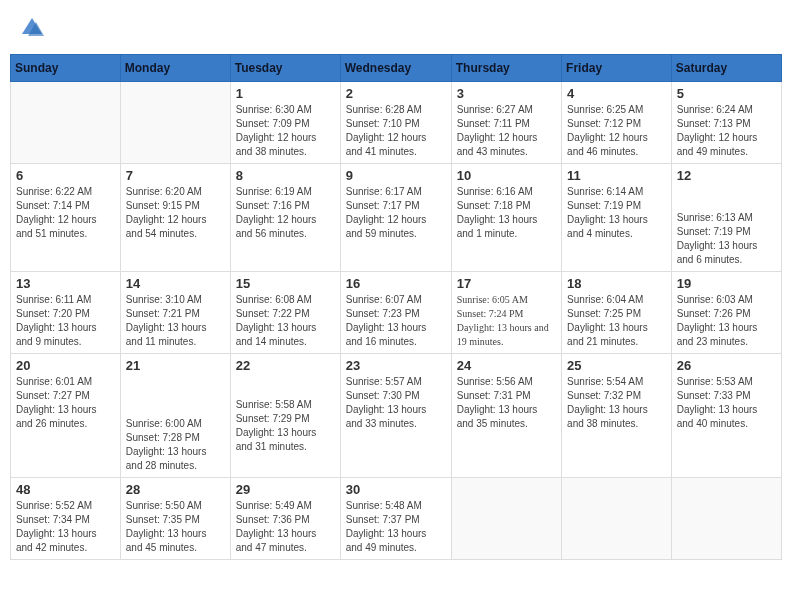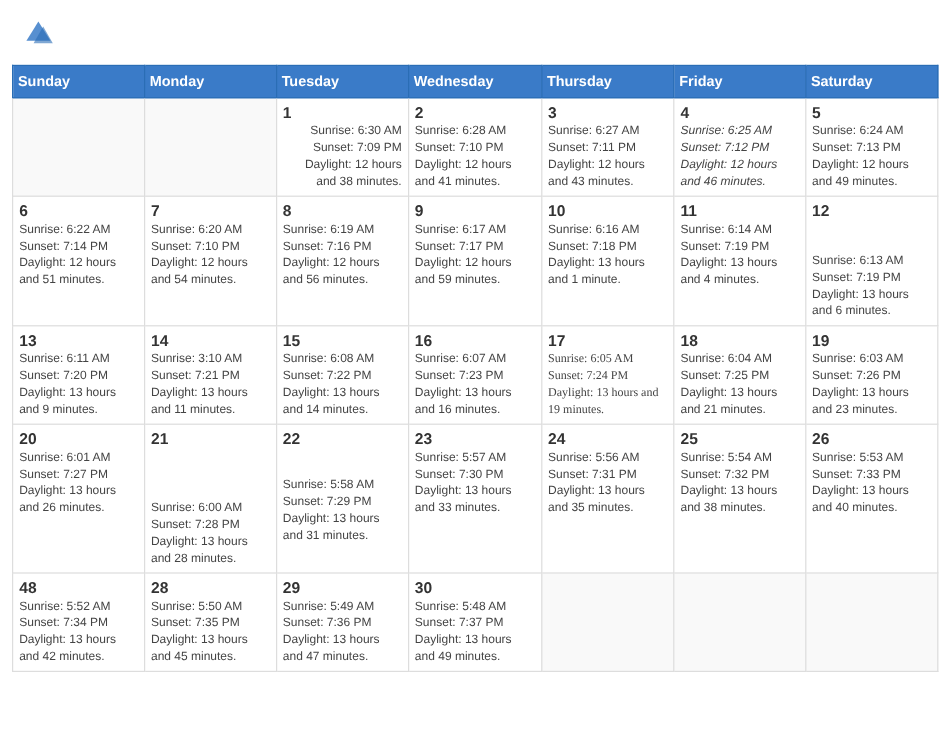--- a/index.html
+++ b/index.html
@@ -54,21 +54,21 @@
       color: #555;
     }
     table {
       width: 100%;
       border-collapse: collapse;
     }
     thead tr {
       background-color: #3a7bc8;
     }
     thead th {
-      color: #ffffff;
+      color: #0f172a;
       font-size: 12px;
       font-weight: bold;
       padding: 6px 4px;
       text-align: left;
       border: 1px solid #2a6db5;
     }
     tbody tr {
       border-bottom: 1px solid #ccc;
     }
     tbody td {
@@ -129,60 +129,60 @@
         <th>Friday</th>
         <th>Saturday</th>
       </tr>
   </thead>
   <tbody id="calendar-body">
   <tr>
         <td class="empty"></td>
         <td class="empty"></td>
         <td>
           <span class="day-number">1</span>
-          <div class="day-info" style="white-space: pre-line; text-align: right;">Sunrise: 6:30 AM
+          <div class="day-info" style="white-space: pre-line;">Sunrise: 6:30 AM
 Sunset: 7:09 PM
 Daylight: 12 hours and 38 minutes.</div>
         </td>
         <td>
           <span class="day-number">2</span>
           <div class="day-info" style="white-space: pre-line;">Sunrise: 6:28 AM
 Sunset: 7:10 PM
 Daylight: 12 hours and 41 minutes.</div>
         </td>
         <td>
           <span class="day-number">3</span>
           <div class="day-info" style="white-space: pre-line;">Sunrise: 6:27 AM
 Sunset: 7:11 PM
 Daylight: 12 hours and 43 minutes.</div>
         </td>
         <td>
           <span class="day-number">4</span>
-          <div class="day-info" style="white-space: pre-line; font-style: italic;">Sunrise: 6:25 AM
+          <div class="day-info" style="white-space: pre-line;">Sunrise: 6:25 AM
 Sunset: 7:12 PM
 Daylight: 12 hours and 46 minutes.</div>
         </td>
         <td>
           <span class="day-number">5</span>
           <div class="day-info" style="white-space: pre-line;">Sunrise: 6:24 AM
 Sunset: 7:13 PM
 Daylight: 12 hours and 49 minutes.</div>
         </td>
       </tr>
       <tr>
         <td>
           <span class="day-number">6</span>
           <div class="day-info" style="white-space: pre-line;">Sunrise: 6:22 AM
 Sunset: 7:14 PM
 Daylight: 12 hours and 51 minutes.</div>
         </td>
         <td>
           <span class="day-number">7</span>
           <div class="day-info" style="white-space: pre-line;">Sunrise: 6:20 AM
-Sunset: 7:10 PM
+Sunset: 9:15 PM
 Daylight: 12 hours and 54 minutes.</div>
         </td>
         <td>
           <span class="day-number">8</span>
           <div class="day-info" style="white-space: pre-line;">Sunrise: 6:19 AM
 Sunset: 7:16 PM
 Daylight: 12 hours and 56 minutes.</div>
         </td>
         <td>
           <span class="day-number">9</span>

